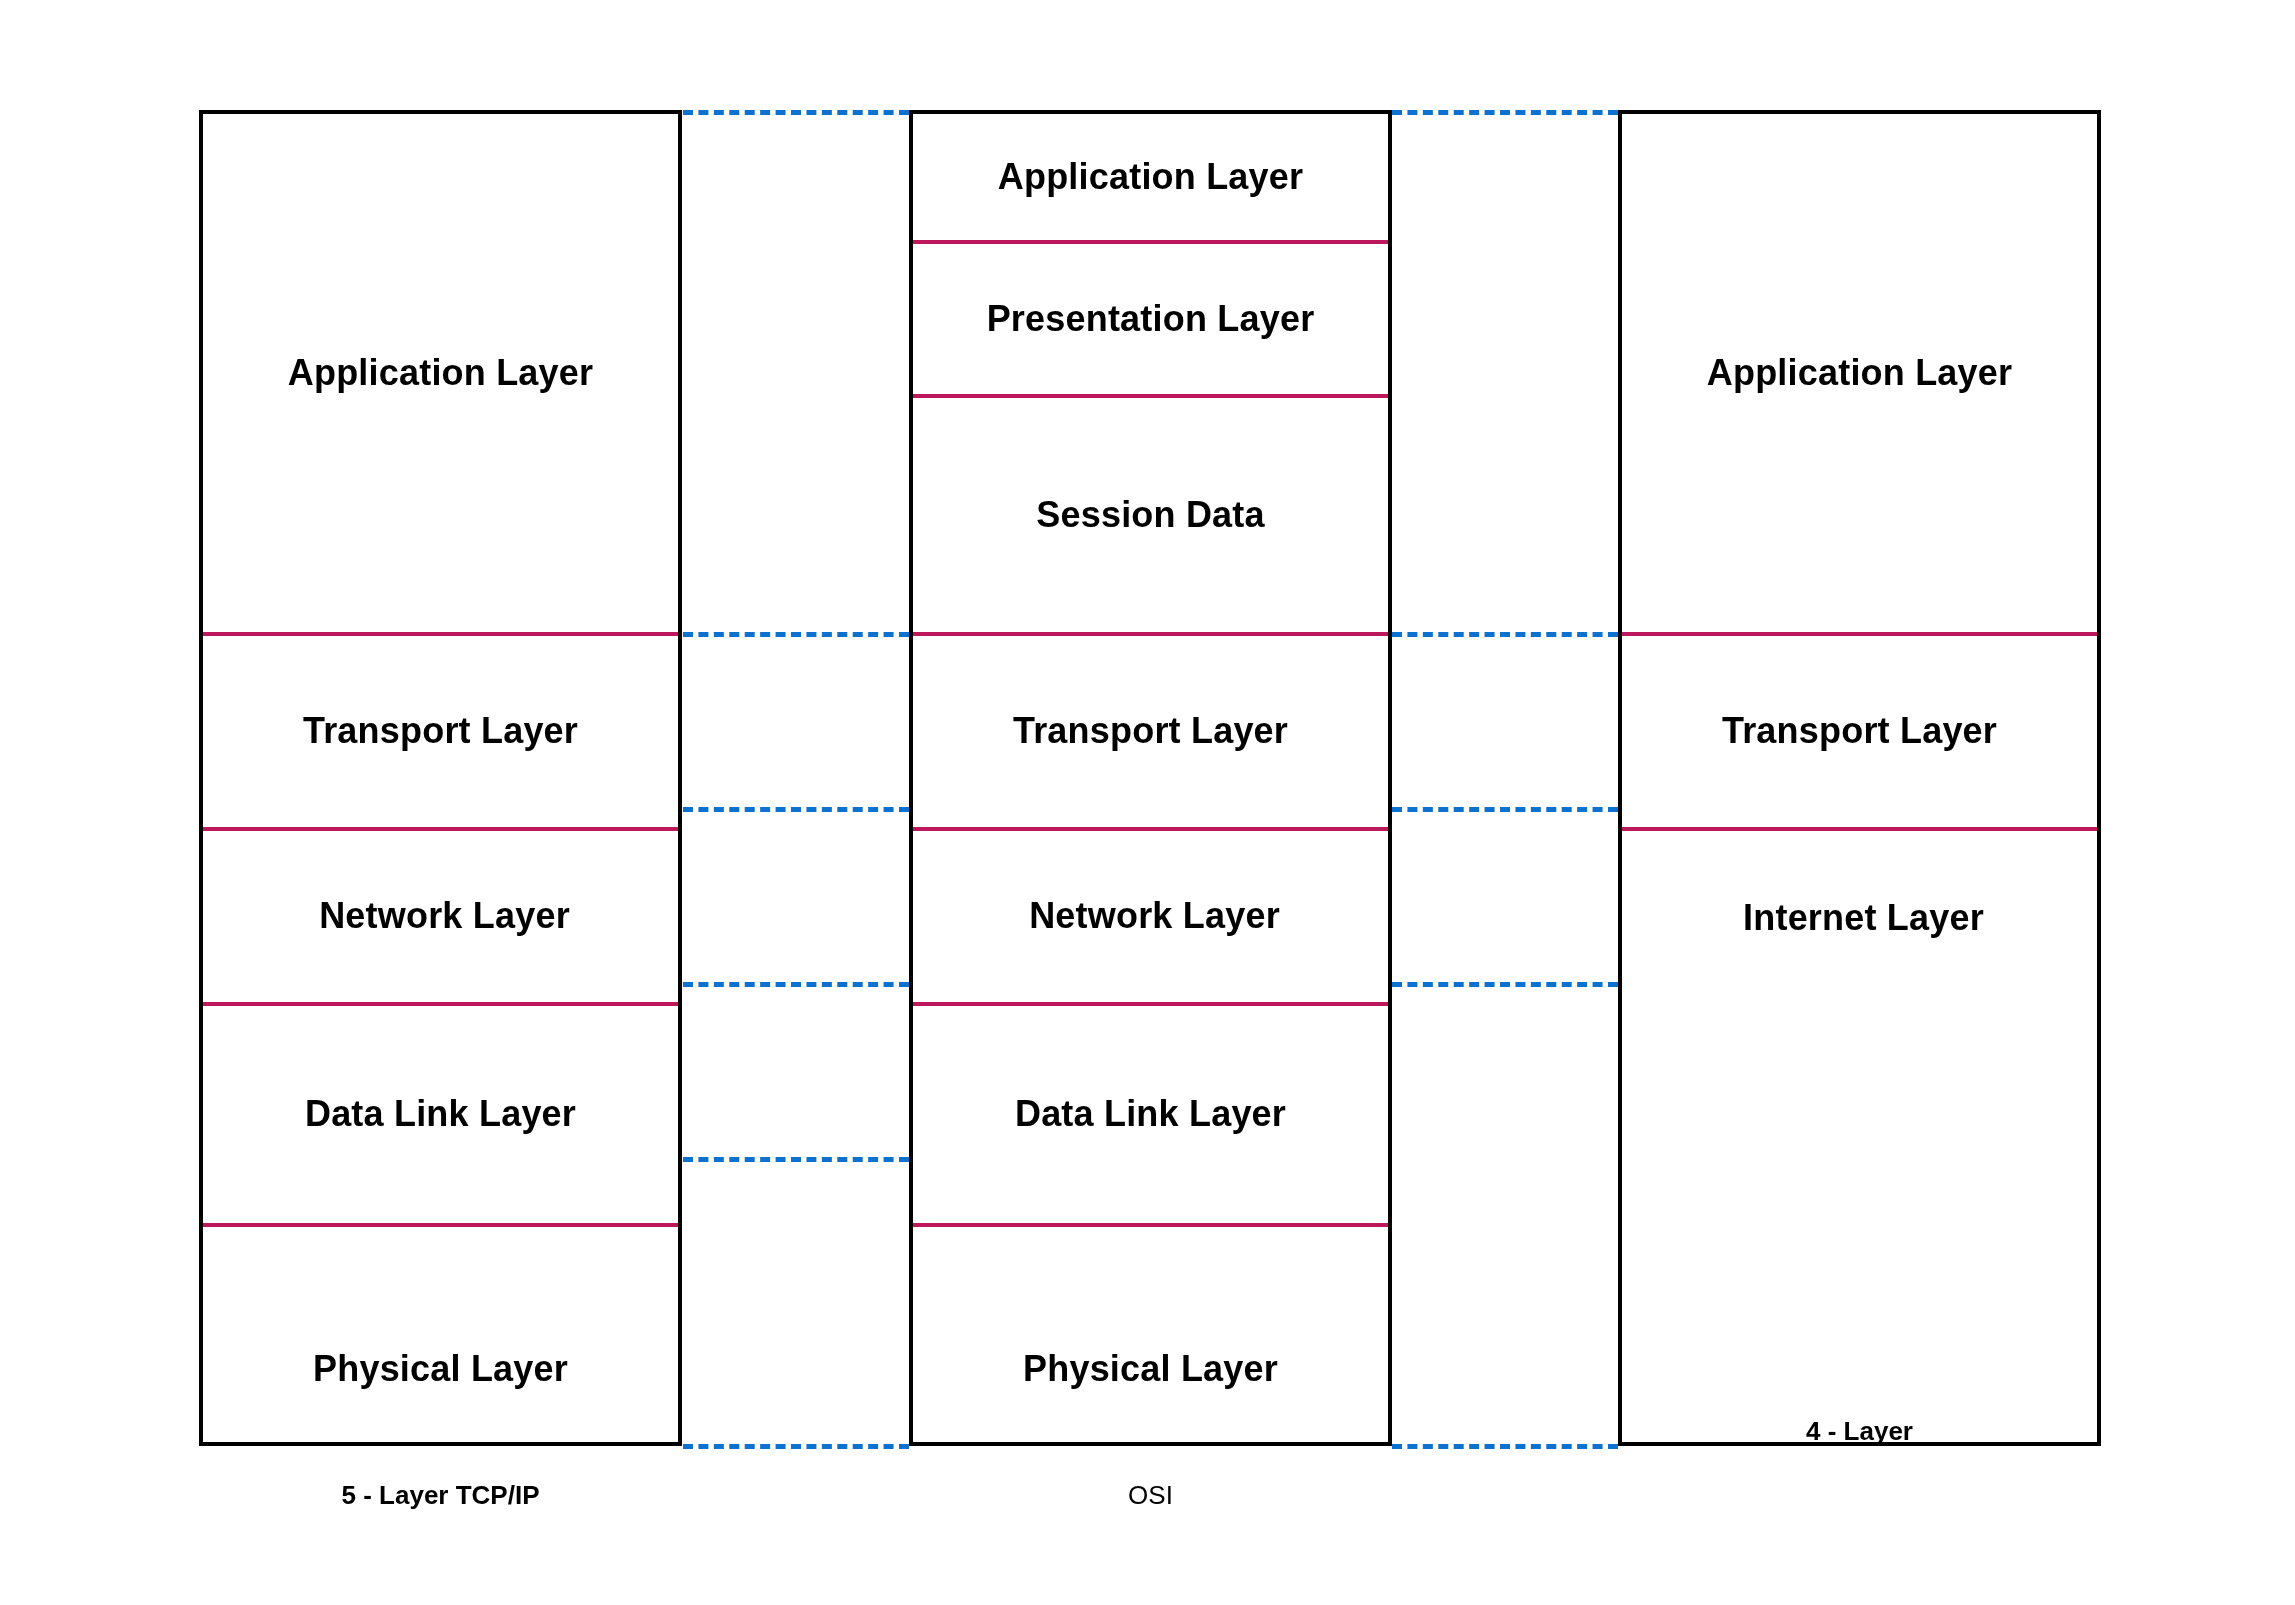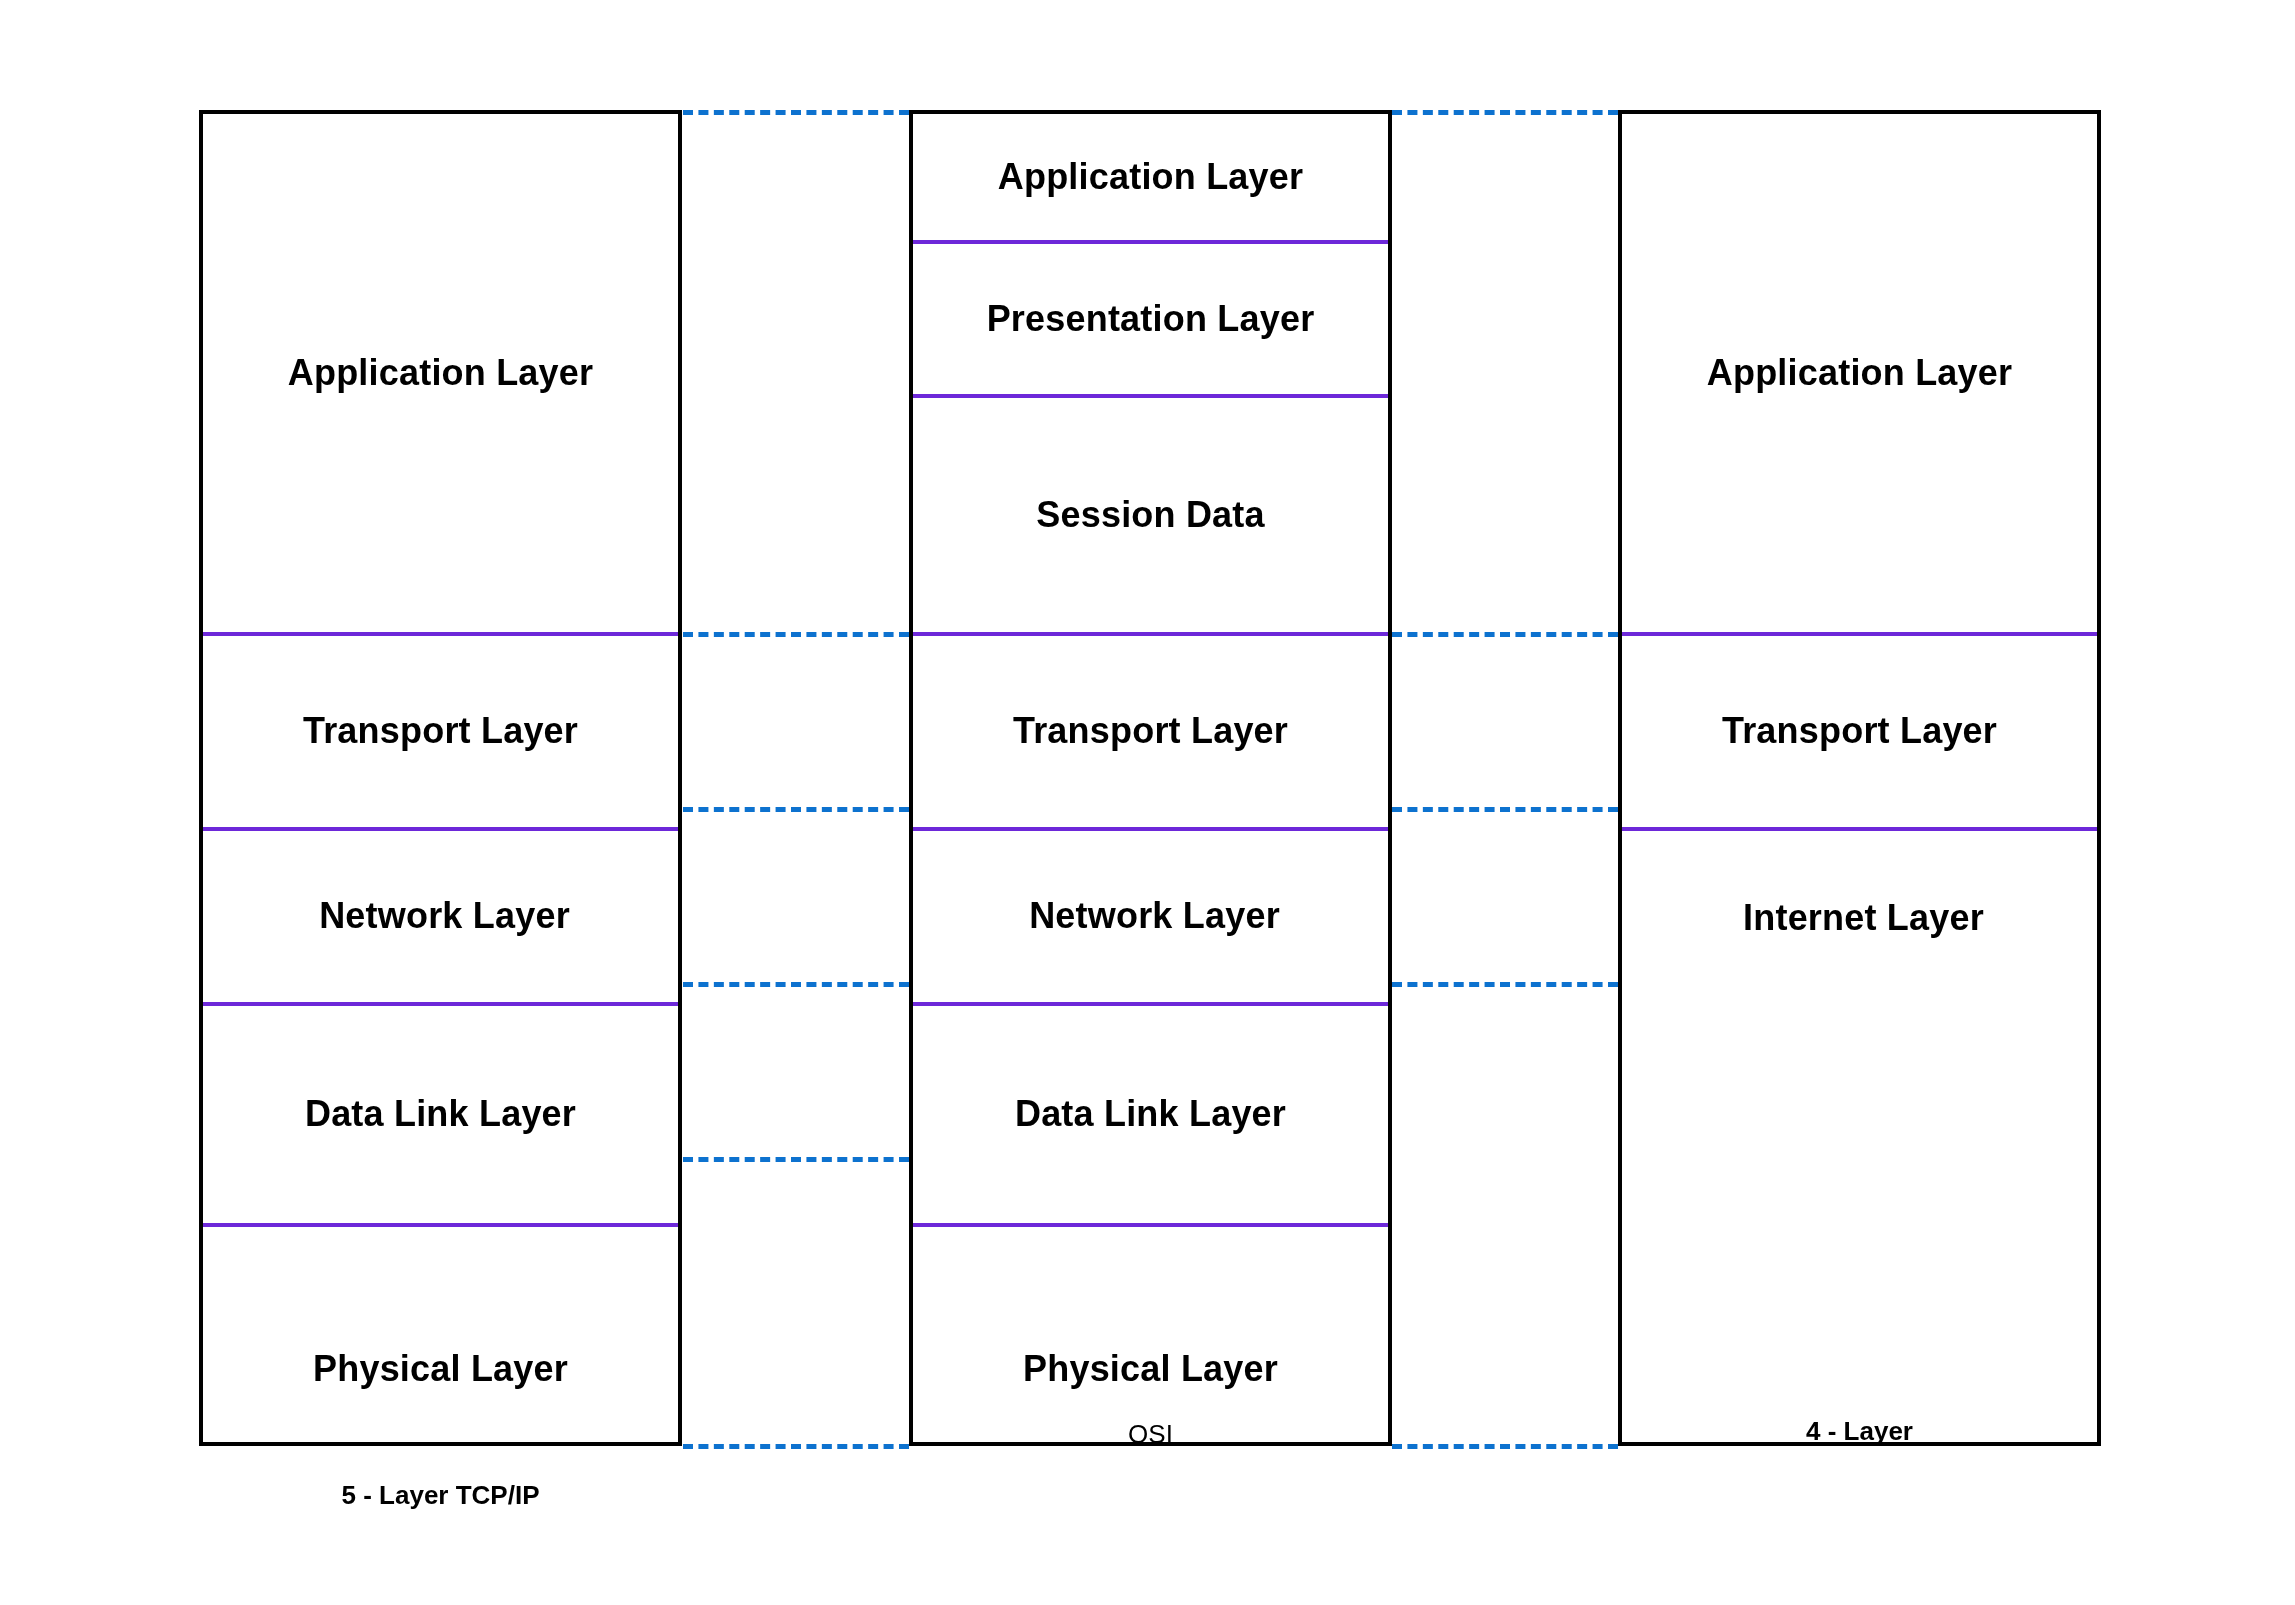--- a/index.html
+++ b/index.html
@@ -53,21 +53,21 @@
     height: 1336px;
   }
 
   
   .layer {
     box-sizing: border-box;
     display: flex;
     align-items: center;
     justify-content: center;
     text-align: center;
-    border-bottom: 4px solid #6d28d9;
+    border-bottom: 4px solid #be185d;
     color: #000000;
     font-size: 36px;
     font-weight: bold;
     line-height: 1.28;
     letter-spacing: 0.2px;
     padding: 0 8px;
     flex: none;
   }
   .layer:last-child {
     border-bottom: none;
@@ -102,21 +102,21 @@
     text-align: center;
     color: #000000;
     font-size: 26px;
     font-weight: bold;
     white-space: nowrap;
   }
   .caption--osi {
     font-weight: normal;
   }
   .cap-left   { left: 199px;  top: 1480px; width: 483px; }
-  .cap-mid    { left: 909px; top: 1419px; width: 483px; }
+  .cap-mid    { left: 909px; top: 1480px; width: 483px; }
   .cap-right  { left: 1618px; top: 1416px; width: 483px; }
 </style>
 </head>
 <body>
 
 <div id="diagram">
 
   <div class="stack stack--tcpip5">
     <div class="layer h-app5">
         <span>Application Layer</span>

